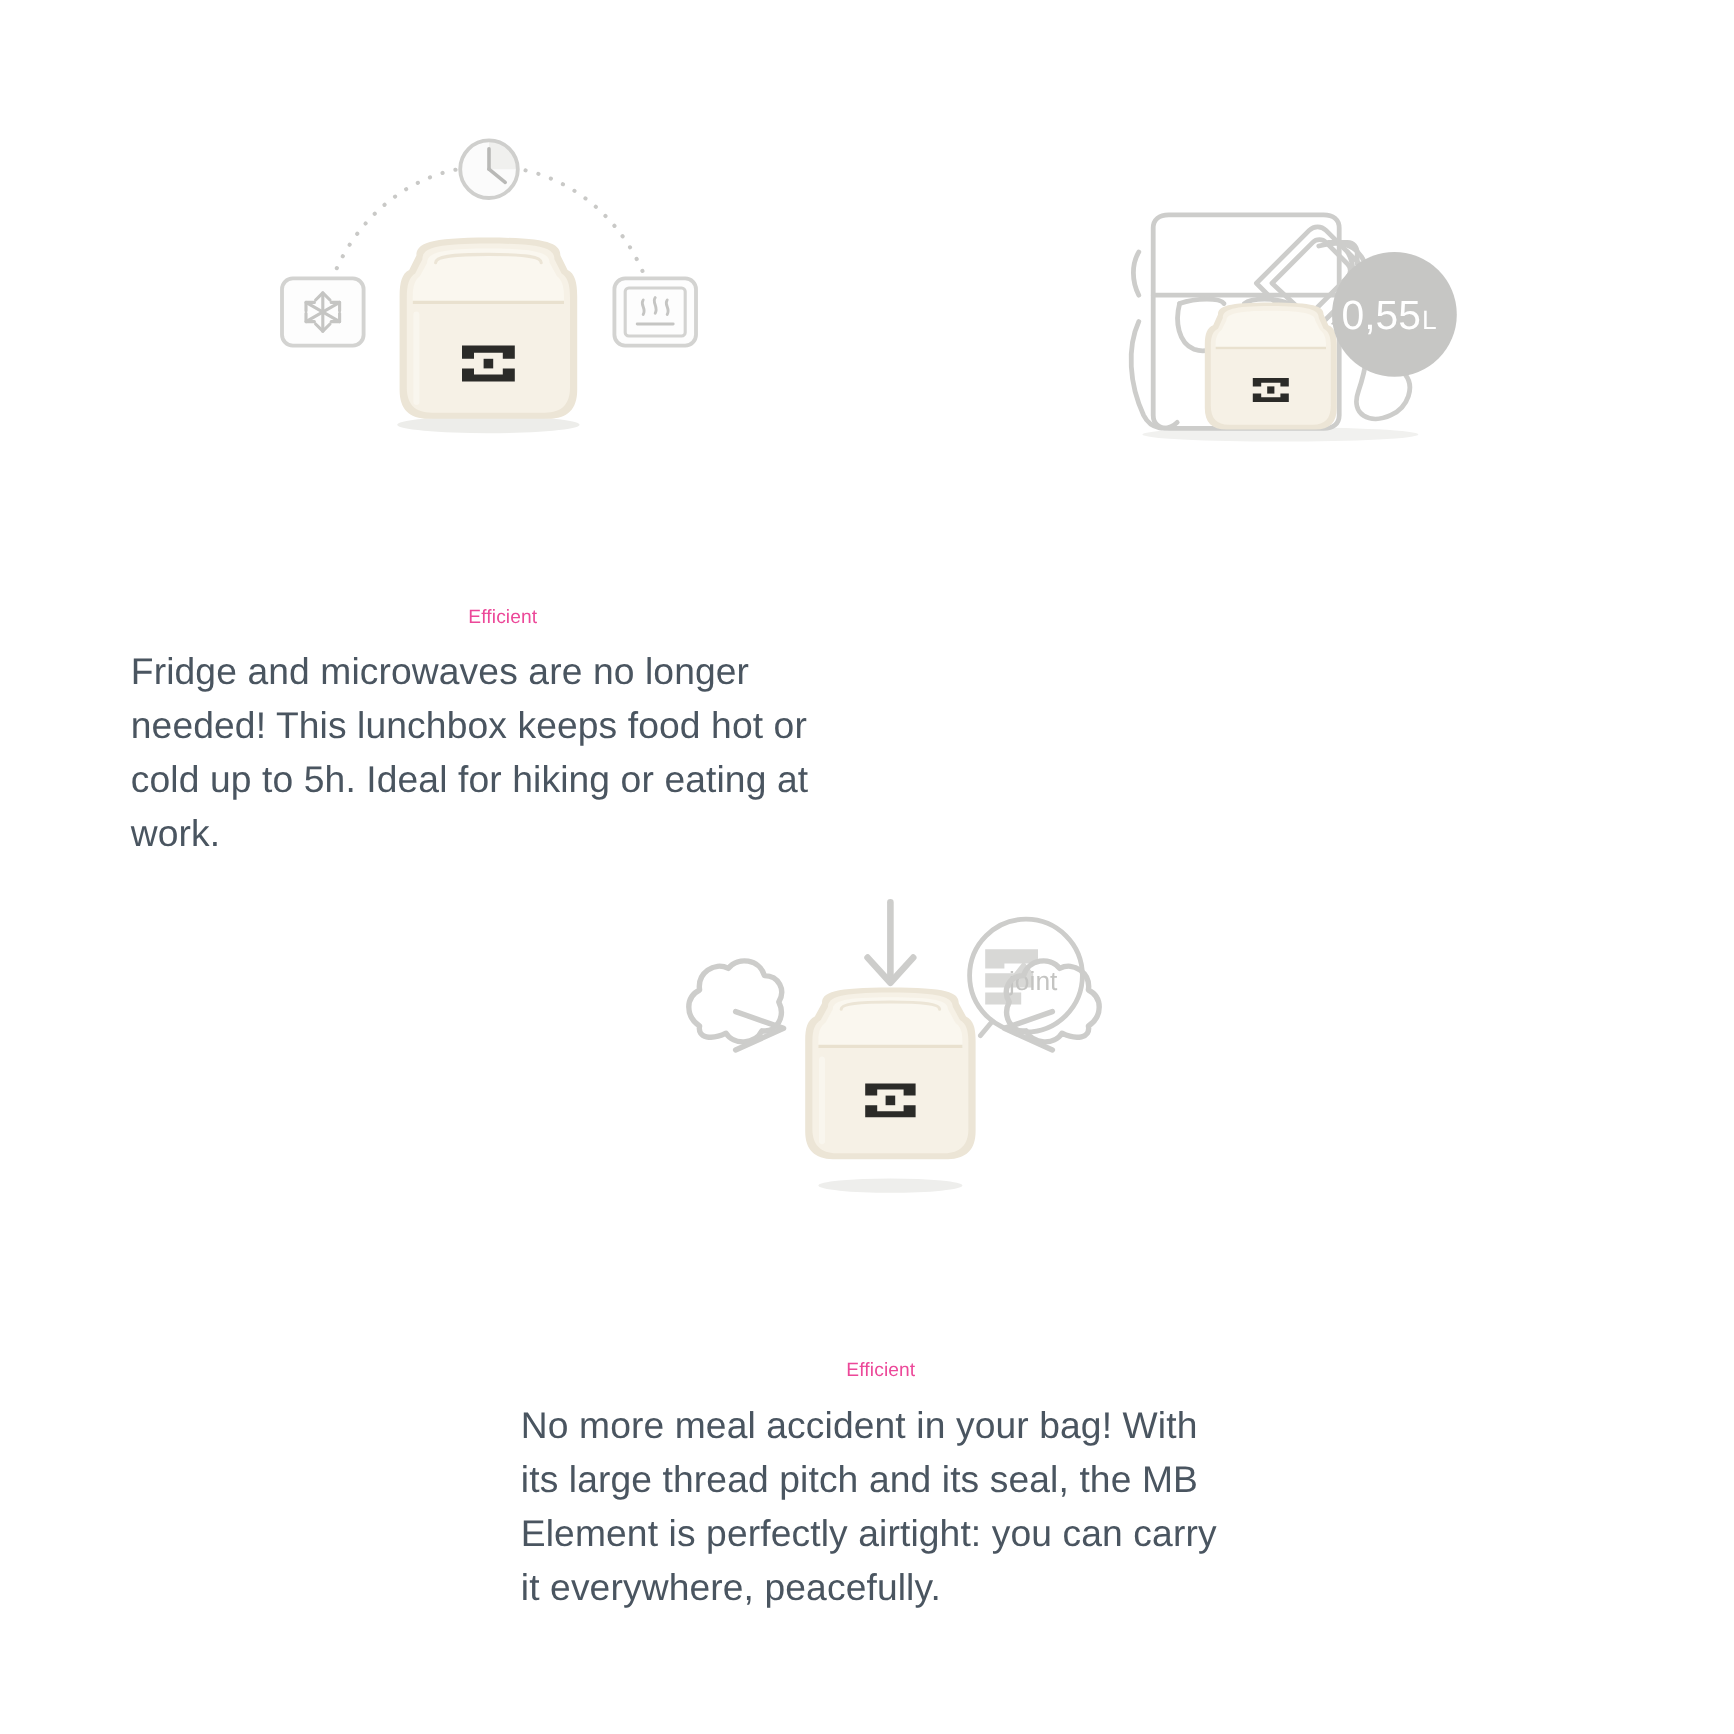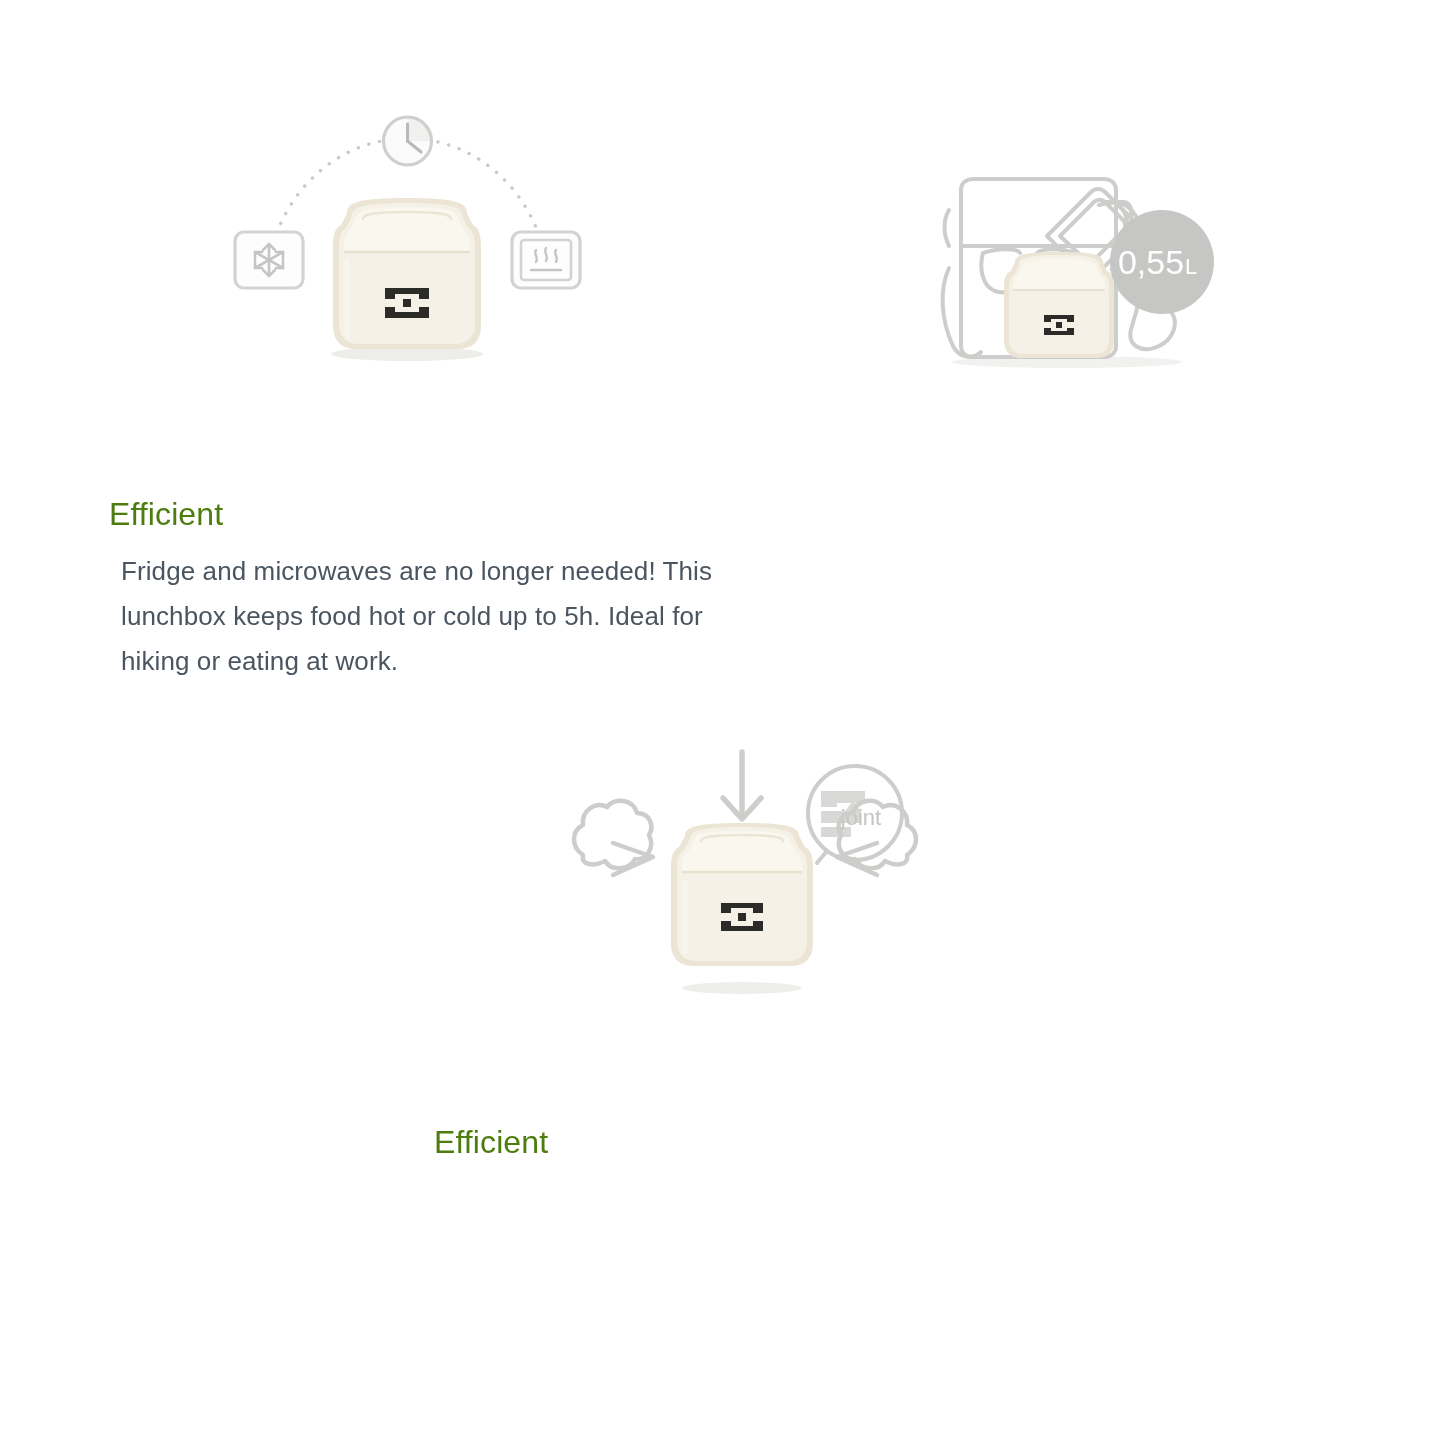--- a/index.html
+++ b/index.html
@@ -26,32 +26,33 @@
   .feature-illustration { position: relative; text-align: center; }
 
   .feature-text {
     position: absolute;
     font-size: 25.5px;
     line-height: 45px;
     color: #4a5560;
     letter-spacing: .1px;
   }
   .feature-title {
-    font-size: 32px;
+    font-size: 16px;
     line-height: 45px;
-    color: #4d7c0f;
+    color: #ec4899;
     font-weight: 400;
     margin: 0 0 0 0;
+    text-align: center;
   }
   .feature-body {
-    font-size: 26px;
+    font-size: 31px;
     line-height: 45px;
     color: #4a5560;
     font-weight: 400;
-    margin: 12px;
+    margin: 0;
   }
 
   
   #block-efficient   { left: 0;    top: 0;    width: 720px; }
   #block-compact     { left: 722px;top: 0;    width: 723px; }
   #block-airtight    { left: 0;    top: 700px;width: 1445px;}
 
   #illu-efficient { position: absolute; left: 225px; top: 95px; width: 365px; height: 285px; }
   #txt-efficient  { left: 109px; top: 492px; width: 620px; }
 
@@ -272,16 +273,17 @@
         <g>
           <path d="M176,168 L218,168 L218,178 L208,178 L208,173 L186,173 L186,178 L176,178 Z" fill="#2b2b28"></path>
           <path d="M176,186 L186,186 L186,191 L208,191 L208,186 L218,186 L218,196 L176,196 Z" fill="#2b2b28"></path>
           <rect x="193" y="178" width="8" height="8" fill="#2b2b28"></rect>
         </g>
       </svg>
     </div>
 
     <div class="feature-text" id="txt-airtight">
       <p class="feature-title">Efficient</p>
+      <p class="feature-body">No more meal accident in your bag! With its large thread pitch and its seal, the MB Element is perfectly airtight: you can carry it everywhere, peacefully.</p>
     </div>
   </section>
 
 </div>
 
 </body></html>

